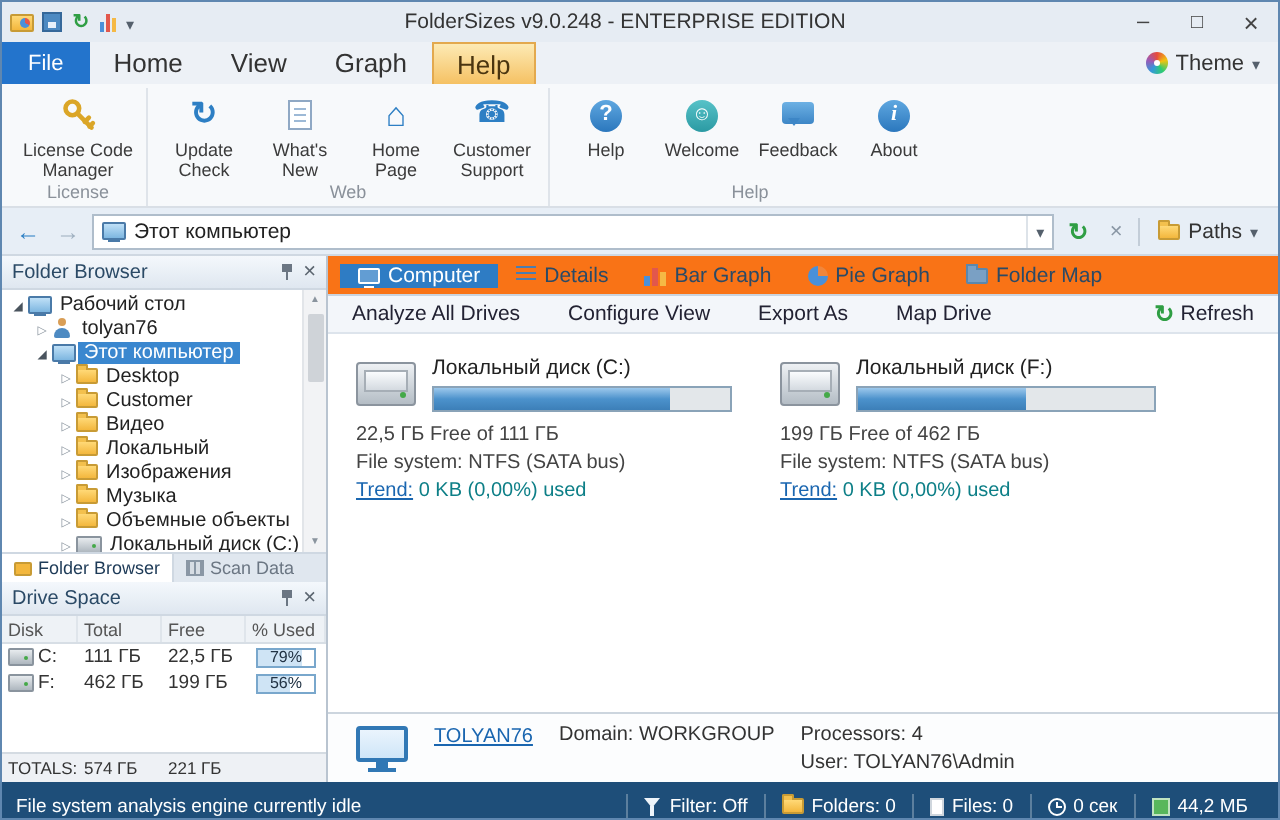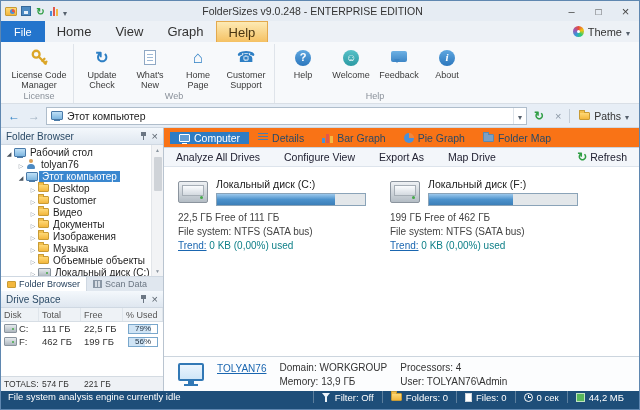--- a/index.html
+++ b/index.html
@@ -149,21 +149,21 @@
   .trend-val{color:#0d7f87}
 
   .info-strip{height:35px;border-top:1px solid #ccd5de;display:flex;gap:13px;padding:4px 14px 0;background:#fcfdfe;flex:none}
   .ic-pc-big{width:26px;height:18px;border:2px solid #3178b5;border-radius:2px;background:linear-gradient(#eaf4fd,#cfe6f8);position:relative;flex:none;margin-top:2px}
   .ic-pc-big::before{content:"";position:absolute;left:50%;bottom:-5px;transform:translateX(-50%);width:6px;height:3px;background:#3178b5}
   .ic-pc-big::after{content:"";position:absolute;left:50%;bottom:-7px;transform:translateX(-50%);width:14px;height:2px;background:#3178b5}
   .pc-link{font-size:10px;color:#1a66b0;text-decoration:underline;margin-top:2px}
   .icol span{display:block;font-size:10px;color:#333;line-height:1.4}
 
   
-  .statusbar{height:18px;background:#1e4e79;color:#fff;display:flex;align-items:flex-start;font-size:9.5px;padding:0 7px;flex:none}
+  .statusbar{height:18px;background:#1e4e79;color:#fff;display:flex;align-items:flex-end;font-size:9.5px;padding:0 7px;flex:none}
   .sb-left{flex:1;white-space:nowrap;overflow:hidden}
   .sb-item{display:flex;align-items:center;gap:4px;padding:0 8px;border-left:1px solid rgba(255,255,255,.28);height:12px;white-space:nowrap}
   .ic-filter{width:9px;height:9px;position:relative;display:inline-block}
   .ic-filter::before{content:"";position:absolute;top:0;left:0;border-left:4px solid transparent;border-right:4px solid transparent;border-top:5px solid #eef4fa}
   .ic-filter::after{content:"";position:absolute;top:4px;left:3px;width:2px;height:5px;background:#eef4fa}
   .ic-folder{display:inline-block;width:11px;height:8px;background:linear-gradient(#ffd977,#f3b73d);border:1px solid #c89b35;border-radius:1px;position:relative;flex:none}
   .ic-folder::before{content:"";position:absolute;top:-3px;left:-1px;width:4px;height:2px;background:#f3c04d;border:1px solid #c89b35;border-bottom:none;border-radius:1px 1px 0 0}
   .ic-file{display:inline-block;width:7px;height:9px;background:#fff;border:1px solid #cfd6dd}
   .ic-clock{display:inline-block;width:9px;height:9px;border:1px solid #fff;border-radius:50%;position:relative}
   .ic-clock::before{content:"";position:absolute;left:3px;top:1px;width:1px;height:3px;background:#fff}
@@ -343,21 +343,21 @@
             <span class="lbl">Customer</span>
           </div>
           <div class="trow lvl2">
             <span class="exp exp-c"></span>
             <span class="ti ic-folder"></span>
             <span class="lbl">Видео</span>
           </div>
           <div class="trow lvl2">
             <span class="exp exp-c"></span>
             <span class="ti ic-folder"></span>
-            <span class="lbl">Документы</span>
+            <span class="lbl">Локальный</span>
           </div>
           <div class="trow lvl2">
             <span class="exp exp-c"></span>
             <span class="ti ic-folder"></span>
             <span class="lbl">Изображения</span>
           </div>
           <div class="trow lvl2">
             <span class="exp exp-c"></span>
             <span class="ti ic-folder"></span>
             <span class="lbl">Музыка</span>
@@ -504,21 +504,20 @@
             <span class="trend-link">Trend:</span>
             <span class="trend-val">0 KB (0,00%) used</span>
           </div>
         </div>
       </div>
       <div class="info-strip">
         <span class="ic-pc-big"></span>
         <span class="pc-link">TOLYAN76</span>
         <div class="icol">
           <span>Domain: WORKGROUP</span>
-          <span>Memory: 13,9 ГБ</span>
         </div>
         <div class="icol">
           <span>Processors: 4</span>
           <span>User: TOLYAN76\Admin</span>
         </div>
       </div>
     </div>
   </div>
 
   <div class="statusbar">

